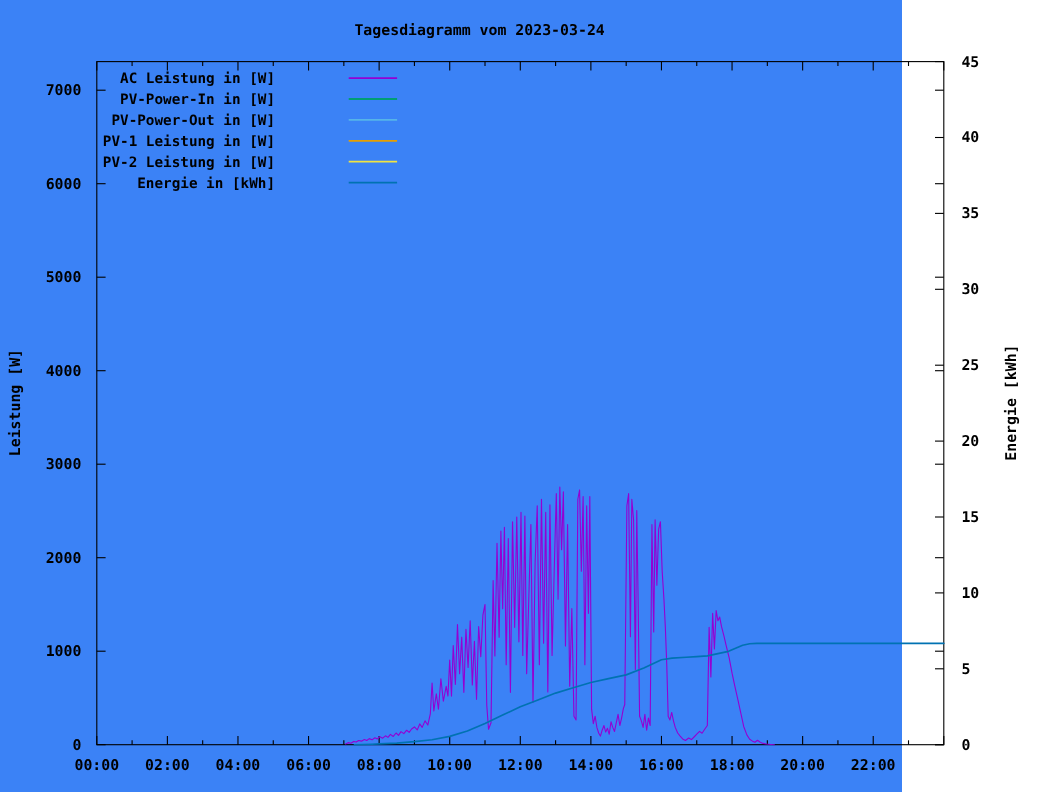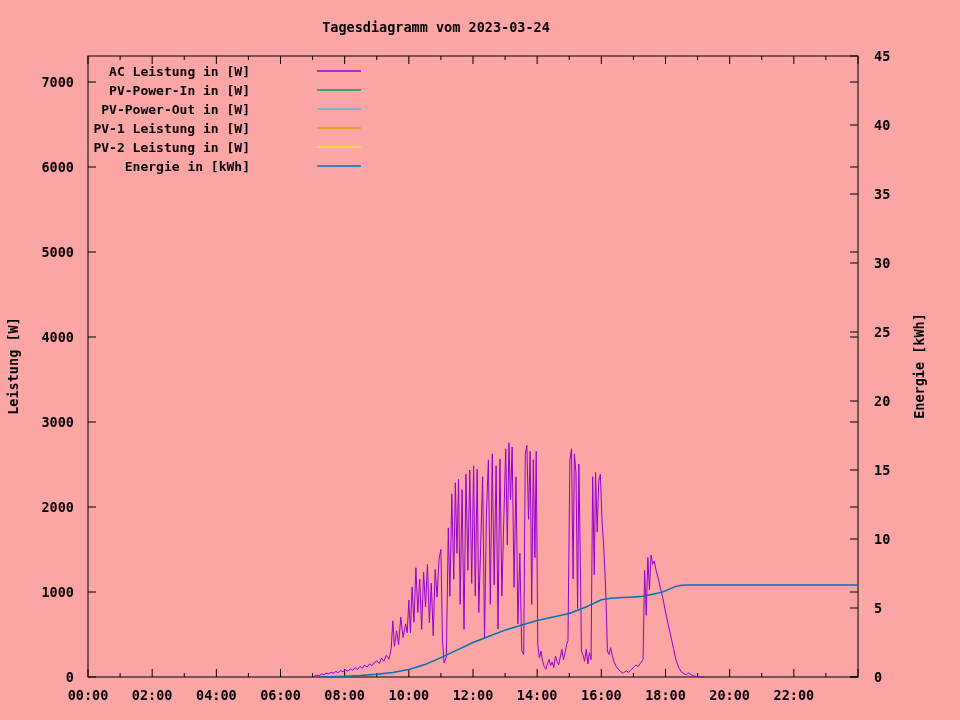--- a/index.html
+++ b/index.html
@@ -1,16 +1,16 @@
 <!DOCTYPE html>
 <html><head>
 <meta charset="utf-8">
 <style>
   html,body{margin:0;padding:0;background:#fff;}
-  .page{width:960px;height:720px;background:#fca5a5;position:relative;font-family:"DejaVu Sans Mono",monospace;}
+  .page{width:820px;height:720px;background:#3b82f6;position:relative;font-family:"DejaVu Sans Mono",monospace;}
   svg text{font-family:"DejaVu Sans Mono",monospace;font-weight:bold;fill:#000000;}
   .title-text{font-size:13.5px;}
   .axis-label{font-size:13.5px;}
   .tick-label{font-size:13.5px;}
   .legend-label{font-size:13px;}
 </style>
 </head>
 <body>
 
 <div class="page">

